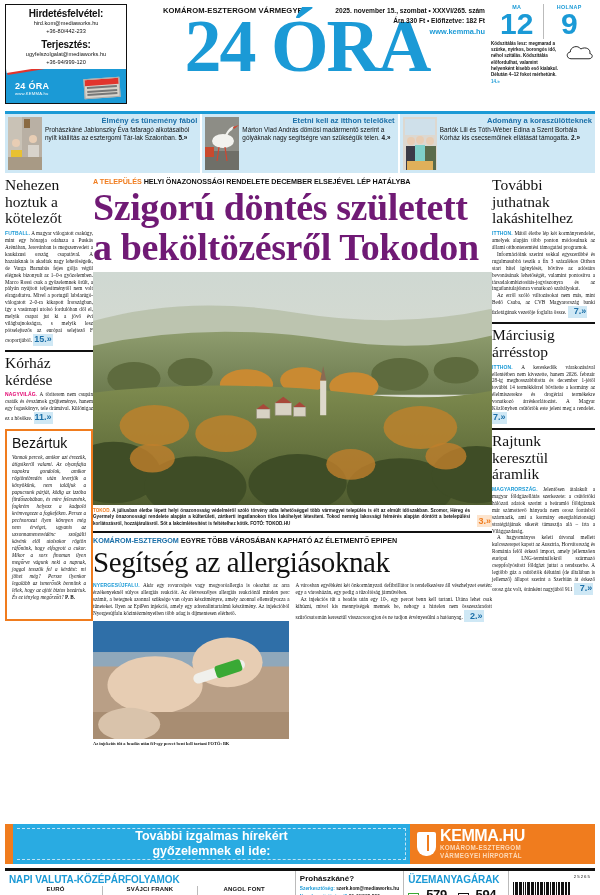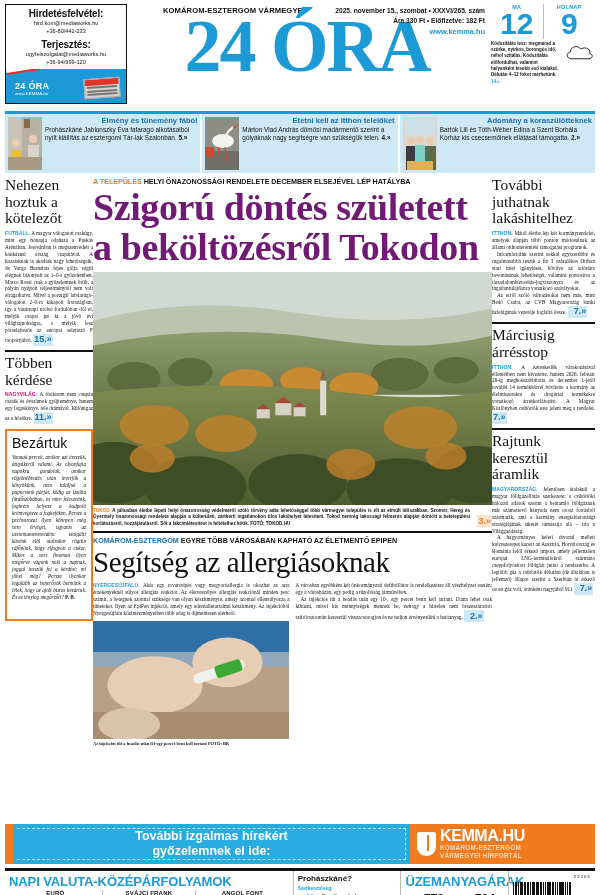--- a/index.html
+++ b/index.html
@@ -137,21 +137,21 @@
       border-radius:2px 2px 9px 9px; flex:none; }
   .shield:after { content:""; position:absolute; left:50%; top:3px; width:2px; bottom:5px;
       background:#f07c1e; }
   .promo-rt .big { color:#fff; font-weight:bold; font-size:16px; line-height:1; letter-spacing:-.4px; }
   .promo-rt .sm { color:#fdd9b8; font-weight:bold; font-size:6.3px; letter-spacing:.3px; line-height:1.35; }
 
   
   .footer { margin:4px 5px 0; border-top:3px solid #111; display:flex; height:48px; }
   .f-cell { padding:3px 4px 0; }
   .f-cell + .f-cell { border-left:1px solid #bbb; }
-  .f-h { color:#1b9ad6; font-weight:bold; font-size:13px; letter-spacing:-.1px; margin-bottom:1px; }
+  .f-h { color:#1b9ad6; font-weight:bold; font-size:10px; letter-spacing:-.1px; margin-bottom:1px; }
   .f-h-d { color:#111; font-weight:bold; font-size:8px; margin-bottom:2px; }
   .fx { width:300px; }
   .fx-row { display:flex; }
   .fx-c { flex:1; text-align:center; padding:0 2px; }
   .fx-c + .fx-c { border-left:1px solid #bbb; }
   .fx-n { font-size:6px; font-weight:bold; letter-spacing:.2px; color:#111; }
   .fx-v { font-size:15px; font-weight:bold; color:#111; letter-spacing:-.5px; white-space:nowrap; }
   .arr { color:#1b9ad6; font-weight:bold; font-size:12px; }
   .help { width:112px; }
   .help-l { font-size:4.8px; line-height:1.6; color:#111; font-weight:bold; }
@@ -316,21 +316,21 @@
             <span class="tag tag-blue">FUTBALL.</span>
             <span>A magyar válogatott csakúgy, mint egy hónapja odahaza a Puskás Arénában, Jerevánban is megszenvedett a kaukázusi ország csapatával. A hazaiaknak is akadtak nagy lehetőségeik, de Varga Barnabás fejes gólja végül elégnek bizonyult az 1–0-s győzelemben. Marco Rossi csak a győzelemnek örült, a pályán nyújtott teljesítménytől nem volt elragadtatva. Mivel a portugál labdarúgó-válogatott 2–0-ra kikapott Írországban, így a vasárnapi utolsó fordulóban dől el, melyik csapat jut ki a jövő évi világbajnokságra, s melyik lesz pótselejtezős az európai selejtező F csoportjából.</span>
             <span class="pgref">15.»</span>
           </p>
         </div>
       </div>
 
       <div class="rule"></div>
 
       <div>
-        <div class="side-h">Többen kérdése</div>
+        <div class="side-h">Kórház kérdése</div>
         <div class="side-p">
           <p>
             <span class="tag tag-pink">NAGYVILÁG.</span>
             <span>A töriterem nem csupán csaták és évszámok gyűjteménye, hanem egy fogaskönyv, tele drámával. Különigaz ez a hősökre.</span>
             <span class="pgref">11.»</span>
           </p>
         </div>
       </div>
 
       <div class="boxed">

